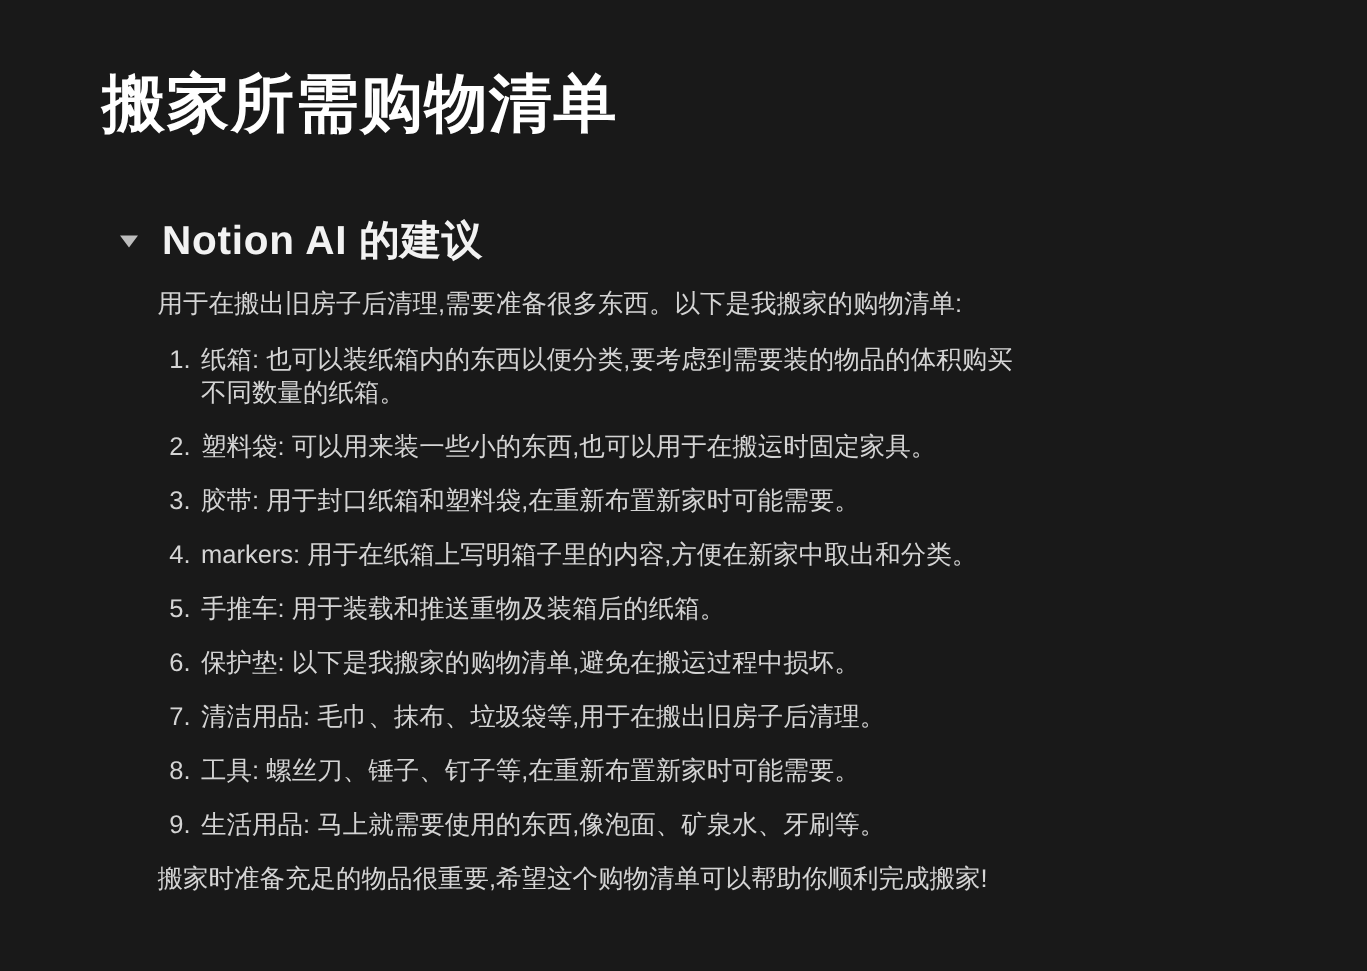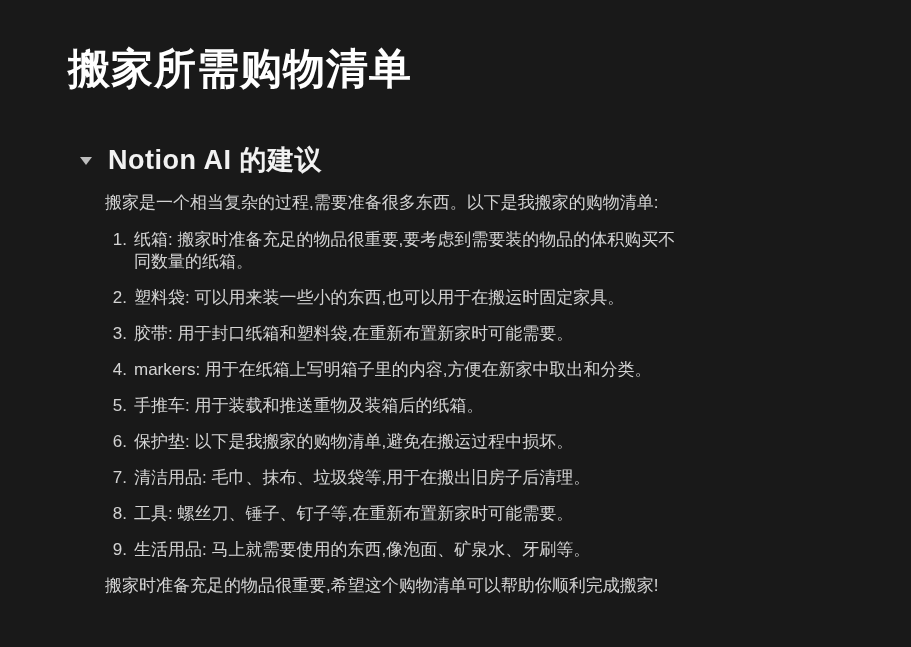--- a/index.html
+++ b/index.html
@@ -107,26 +107,26 @@
 
     <div class="toggle-row">
       <button class="toggle-btn">
         <span class="triangle"></span>
       </button>
       <h2 class="toggle-title">Notion AI 的建议</h2>
     </div>
 
     <div class="toggle-content">
 
-      <p class="para">搬家是一个相当复杂的过程,需要准备很多东西。以下是我搬家的购物清单:</p>
+      <p class="para">用于在搬出旧房子后清理,需要准备很多东西。以下是我搬家的购物清单:</p>
 
       <ol class="list">
   <li class="list-item">
     <span class="li-num">1.</span>
-    <span class="li-text">纸箱: 搬家时准备充足的物品很重要,要考虑到需要装的物品的体积购买不同数量的纸箱。</span>
+    <span class="li-text">纸箱: 也可以装纸箱内的东西以便分类,要考虑到需要装的物品的体积购买不同数量的纸箱。</span>
   </li>
 
   <li class="list-item">
     <span class="li-num">2.</span>
     <span class="li-text">塑料袋: 可以用来装一些小的东西,也可以用于在搬运时固定家具。</span>
   </li>
 
   <li class="list-item">
     <span class="li-num">3.</span>
     <span class="li-text">胶带: 用于封口纸箱和塑料袋,在重新布置新家时可能需要。</span>

